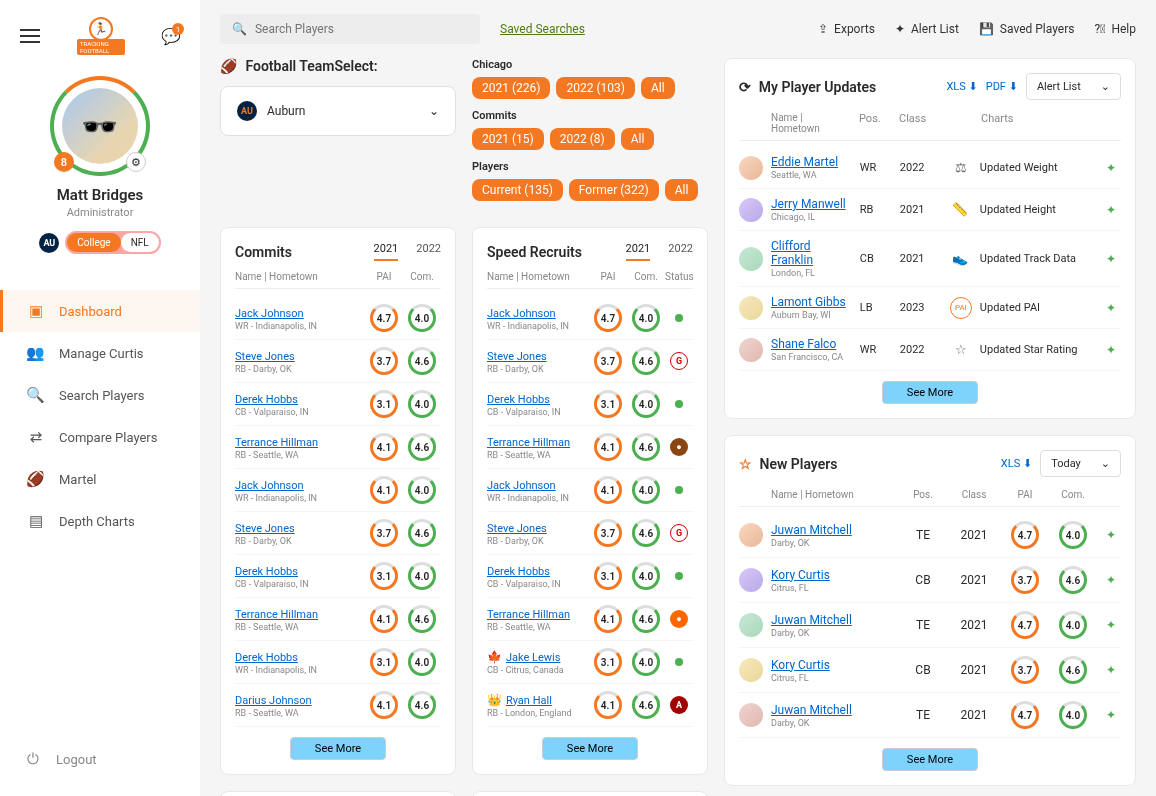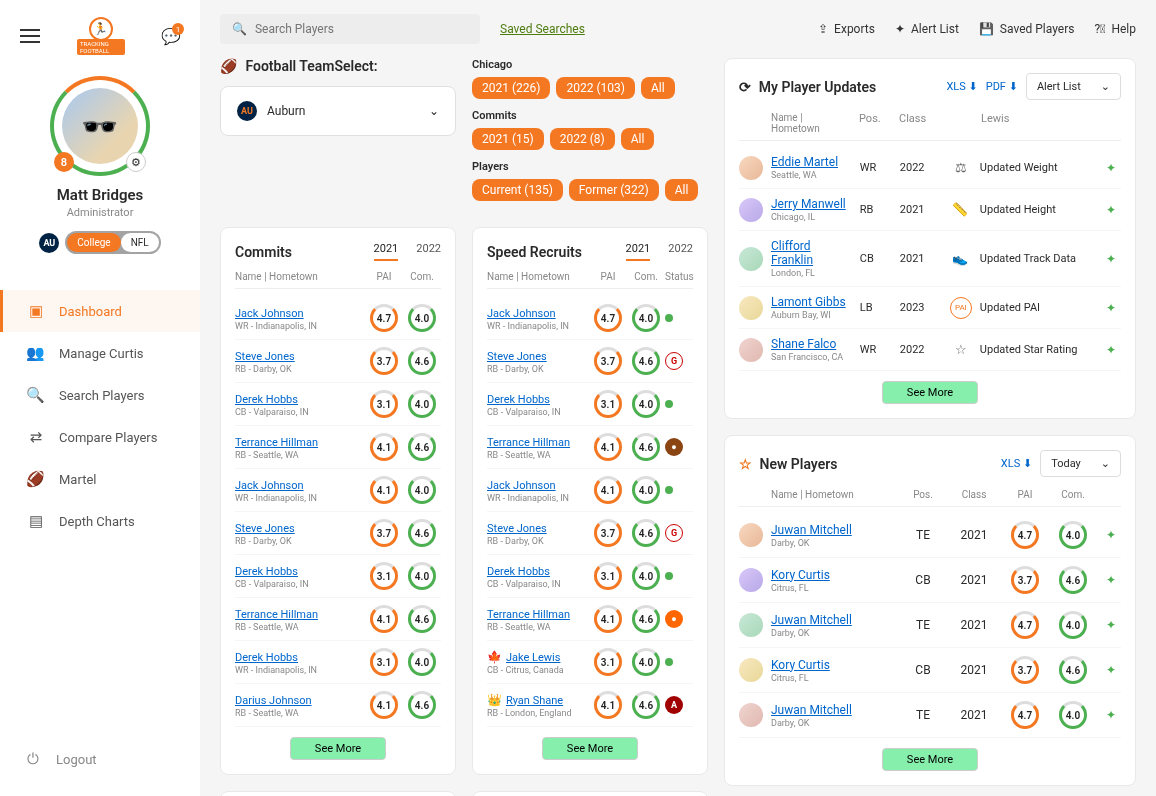--- a/index.html
+++ b/index.html
@@ -20,21 +20,21 @@
 .avatar-ring{width:100px;height:100px;border:4px solid #4caf50;border-top-color:#f47721;border-radius:50%;display:flex;align-items:center;justify-content:center;position:relative}
 .avatar{width:76px;height:76px;border-radius:50%;display:flex;align-items:center;justify-content:center;font-size:28px;overflow:hidden}
 .avatar-inner{width:100%;height:100%;display:flex;align-items:center;justify-content:center;font-size:30px}
 .avatar-inner-bg{background:linear-gradient(135deg,#a8c8f0 0%, #e8d5b0 70%)}
 .avatar-badge-l{position:absolute;bottom:4px;left:4px;background:#f47721;color:#fff;font-size:11px;width:20px;height:20px;border-radius:50%;display:flex;align-items:center;justify-content:center;font-weight:600}
 .avatar-badge-r{position:absolute;bottom:4px;right:4px;background:#fff;border:1px solid #ccc;width:20px;height:20px;border-radius:50%;display:flex;align-items:center;justify-content:center;font-size:11px;cursor:pointer}
 .profile-name{font-size:15px;font-weight:600;margin-top:10px}
 .profile-role{font-size:11px;color:#888;margin-top:2px}
 .league-toggle{display:flex;align-items:center;gap:6px;margin-top:12px}
 .team-logo-sm{width:20px;height:20px;border-radius:50%;background:#002244;display:flex;align-items:center;justify-content:center;color:#fff;font-size:9px;font-weight:bold}
-.toggle-pills{display:flex;background:#a3a3a3;border-radius:12px;padding:2px}
+.toggle-pills{display:flex;background:#fca5a5;border-radius:12px;padding:2px}
 .toggle-pill{padding:4px 10px;font-size:10px;border-radius:10px;cursor:pointer}
 .toggle-pill.active{background:#f47721;color:#fff}
 .toggle-pill.inactive{background:#fff}
 .nav{margin-top:20px;flex:1}
 .nav-item{display:flex;align-items:center;gap:14px;padding:12px 24px;cursor:pointer;font-size:13px;color:#555;border-left:3px solid transparent}
 .nav-item.active{color:#f47721;border-left-color:#f47721;background:#fdf6f1}
 .nav-icon{width:18px;height:18px;display:flex;align-items:center;justify-content:center;font-size:15px}
 .logout{padding:12px 24px;display:flex;align-items:center;gap:14px;color:#888;font-size:13px;cursor:pointer}
 .main{flex:1;display:flex;flex-direction:column;height:100%;overflow:hidden}
 .topbar{display:flex;align-items:center;padding:14px 20px;gap:20px}
@@ -63,29 +63,29 @@
 .card-header{display:flex;align-items:center;justify-content:space-between;margin-bottom:10px}
 .card-title{font-size:14px;font-weight:600}
 .year-tabs{display:flex;gap:18px;font-size:11px}
 .year-tab{cursor:pointer;color:#555;padding-bottom:4px}
 .year-tab.active{color:#222;border-bottom:2px solid #f47721}
 .table-head{display:flex;font-size:10px;color:#888;border-bottom:1px solid #eee;padding-bottom:6px;margin-bottom:8px}
 .row{display:flex;align-items:center;padding:7px 0;border-bottom:1px solid #f5f5f5}
 .row:last-child{border-bottom:none}
 .col-name{flex:1}
 .col-val{width:38px;text-align:center}
-.col-status{width:28px;}
+.col-status{width:28px;text-align:center}
 .player-name{font-size:11px}
 .player-meta{font-size:9px;color:#888;margin-top:1px}
 .ring{width:28px;height:28px;border-radius:50%;border:3px solid;display:inline-flex;align-items:center;justify-content:center;font-size:10px;font-weight:600}
 .ring.orange{border-color:#f47721;border-top-color:#ddd;color:#222}
 .ring.green{border-color:#4caf50;border-top-color:#ddd;color:#222}
 .team-badge{width:18px;height:18px;border-radius:50%;display:inline-flex;align-items:center;justify-content:center;font-size:9px;font-weight:bold}
 .dot{width:8px;height:8px;border-radius:50%;display:inline-block}
-.see-more{display:block;margin:10px auto 0;border:1px solid #ccc;background:#86efac;padding:4px 24px;font-size:11px;border-radius:4px;cursor:pointer}
+.see-more{display:block;margin:10px auto 0;border:1px solid #ccc;background:#7dd3fc;padding:4px 24px;font-size:11px;border-radius:4px;cursor:pointer}
 .panel{background:#fff;border:1px solid #e8e8e8;border-radius:8px;padding:14px}
 .panel-header{display:flex;align-items:center;gap:8px;margin-bottom:12px}
 .panel-title{font-size:14px;font-weight:600;flex:1;display:flex;align-items:center;gap:8px}
 .export-link{color:#0066cc;font-size:11px;cursor:pointer;display:flex;align-items:center;gap:4px}
 .dropdown-mini{border:1px solid #ddd;border-radius:4px;padding:6px 10px;font-size:11px;display:flex;align-items:center;gap:20px;cursor:pointer}
 .update-row{display:flex;align-items:center;padding:8px 0;border-bottom:1px solid #f5f5f5;gap:8px}
 .update-row:last-child{border-bottom:none}
 .avatar-sm{width:24px;height:24px;border-radius:50%;display:flex;align-items:center;justify-content:center;font-size:12px;overflow:hidden}
 .update-name{flex:1}
 .update-pos{width:32px;font-size:11px}
@@ -378,21 +378,21 @@
                 <div class="col-val"><span class="ring green">4.6</span></div>
                 <div class="col-status"><span class="team-badge" style="background:#ff6600;color:#fff">●</span></div>
               </div>
               <div class="row">
                 <div class="col-name"><span style="margin-right:4px">🍁</span><a class="player-name">Jake Lewis</a><div class="player-meta">CB - Citrus, Canada</div></div>
                 <div class="col-val"><span class="ring orange">3.1</span></div>
                 <div class="col-val"><span class="ring green">4.0</span></div>
                 <div class="col-status"><span class="dot" style="background:#4caf50"></span></div>
               </div>
               <div class="row">
-                <div class="col-name"><span style="margin-right:4px">👑</span><a class="player-name">Ryan Shane</a><div class="player-meta">RB - London, England</div></div>
+                <div class="col-name"><span style="margin-right:4px">👑</span><a class="player-name">Ryan Hall</a><div class="player-meta">RB - London, England</div></div>
                 <div class="col-val"><span class="ring orange">4.1</span></div>
                 <div class="col-val"><span class="ring green">4.6</span></div>
                 <div class="col-status"><span class="team-badge" style="background:#a00000;color:#fff">A</span></div>
               </div>
               <button class="see-more">See More</button>
             </div>
           <div class="card" id="power-card"></div>
         </div>
       </div>
     </div>
@@ -410,21 +410,21 @@
               <span>Alert List</span>
               <span>⌄</span>
             </div>
           </div>
   <div class="upd-head">
             <div style="width:24px"></div>
             <div style="flex:1">Name | Hometown</div>
             <div class="update-pos">Pos.</div>
             <div class="update-class">Class</div>
             <div class="update-icon"></div>
-            <div class="update-text">Lewis</div>
+            <div class="update-text">Charts</div>
             <div style="width:20px"></div>
           </div>
   <div class="update-row">
             <div class="avatar-sm avatar-bg-1"></div>
             <div class="update-name"><a>Eddie Martel</a><div class="player-meta">Seattle, WA</div></div>
             <div class="update-pos">WR</div>
             <div class="update-class">2022</div>
             <div class="update-icon" style="font-size:13px;border:none;border-radius:50%;width:22px;height:22px;display:flex;align-items:center;justify-content:center;color:#666">⚖</div>
             <div class="update-text">Updated Weight</div>
             <div class="beacon">✦</div>

